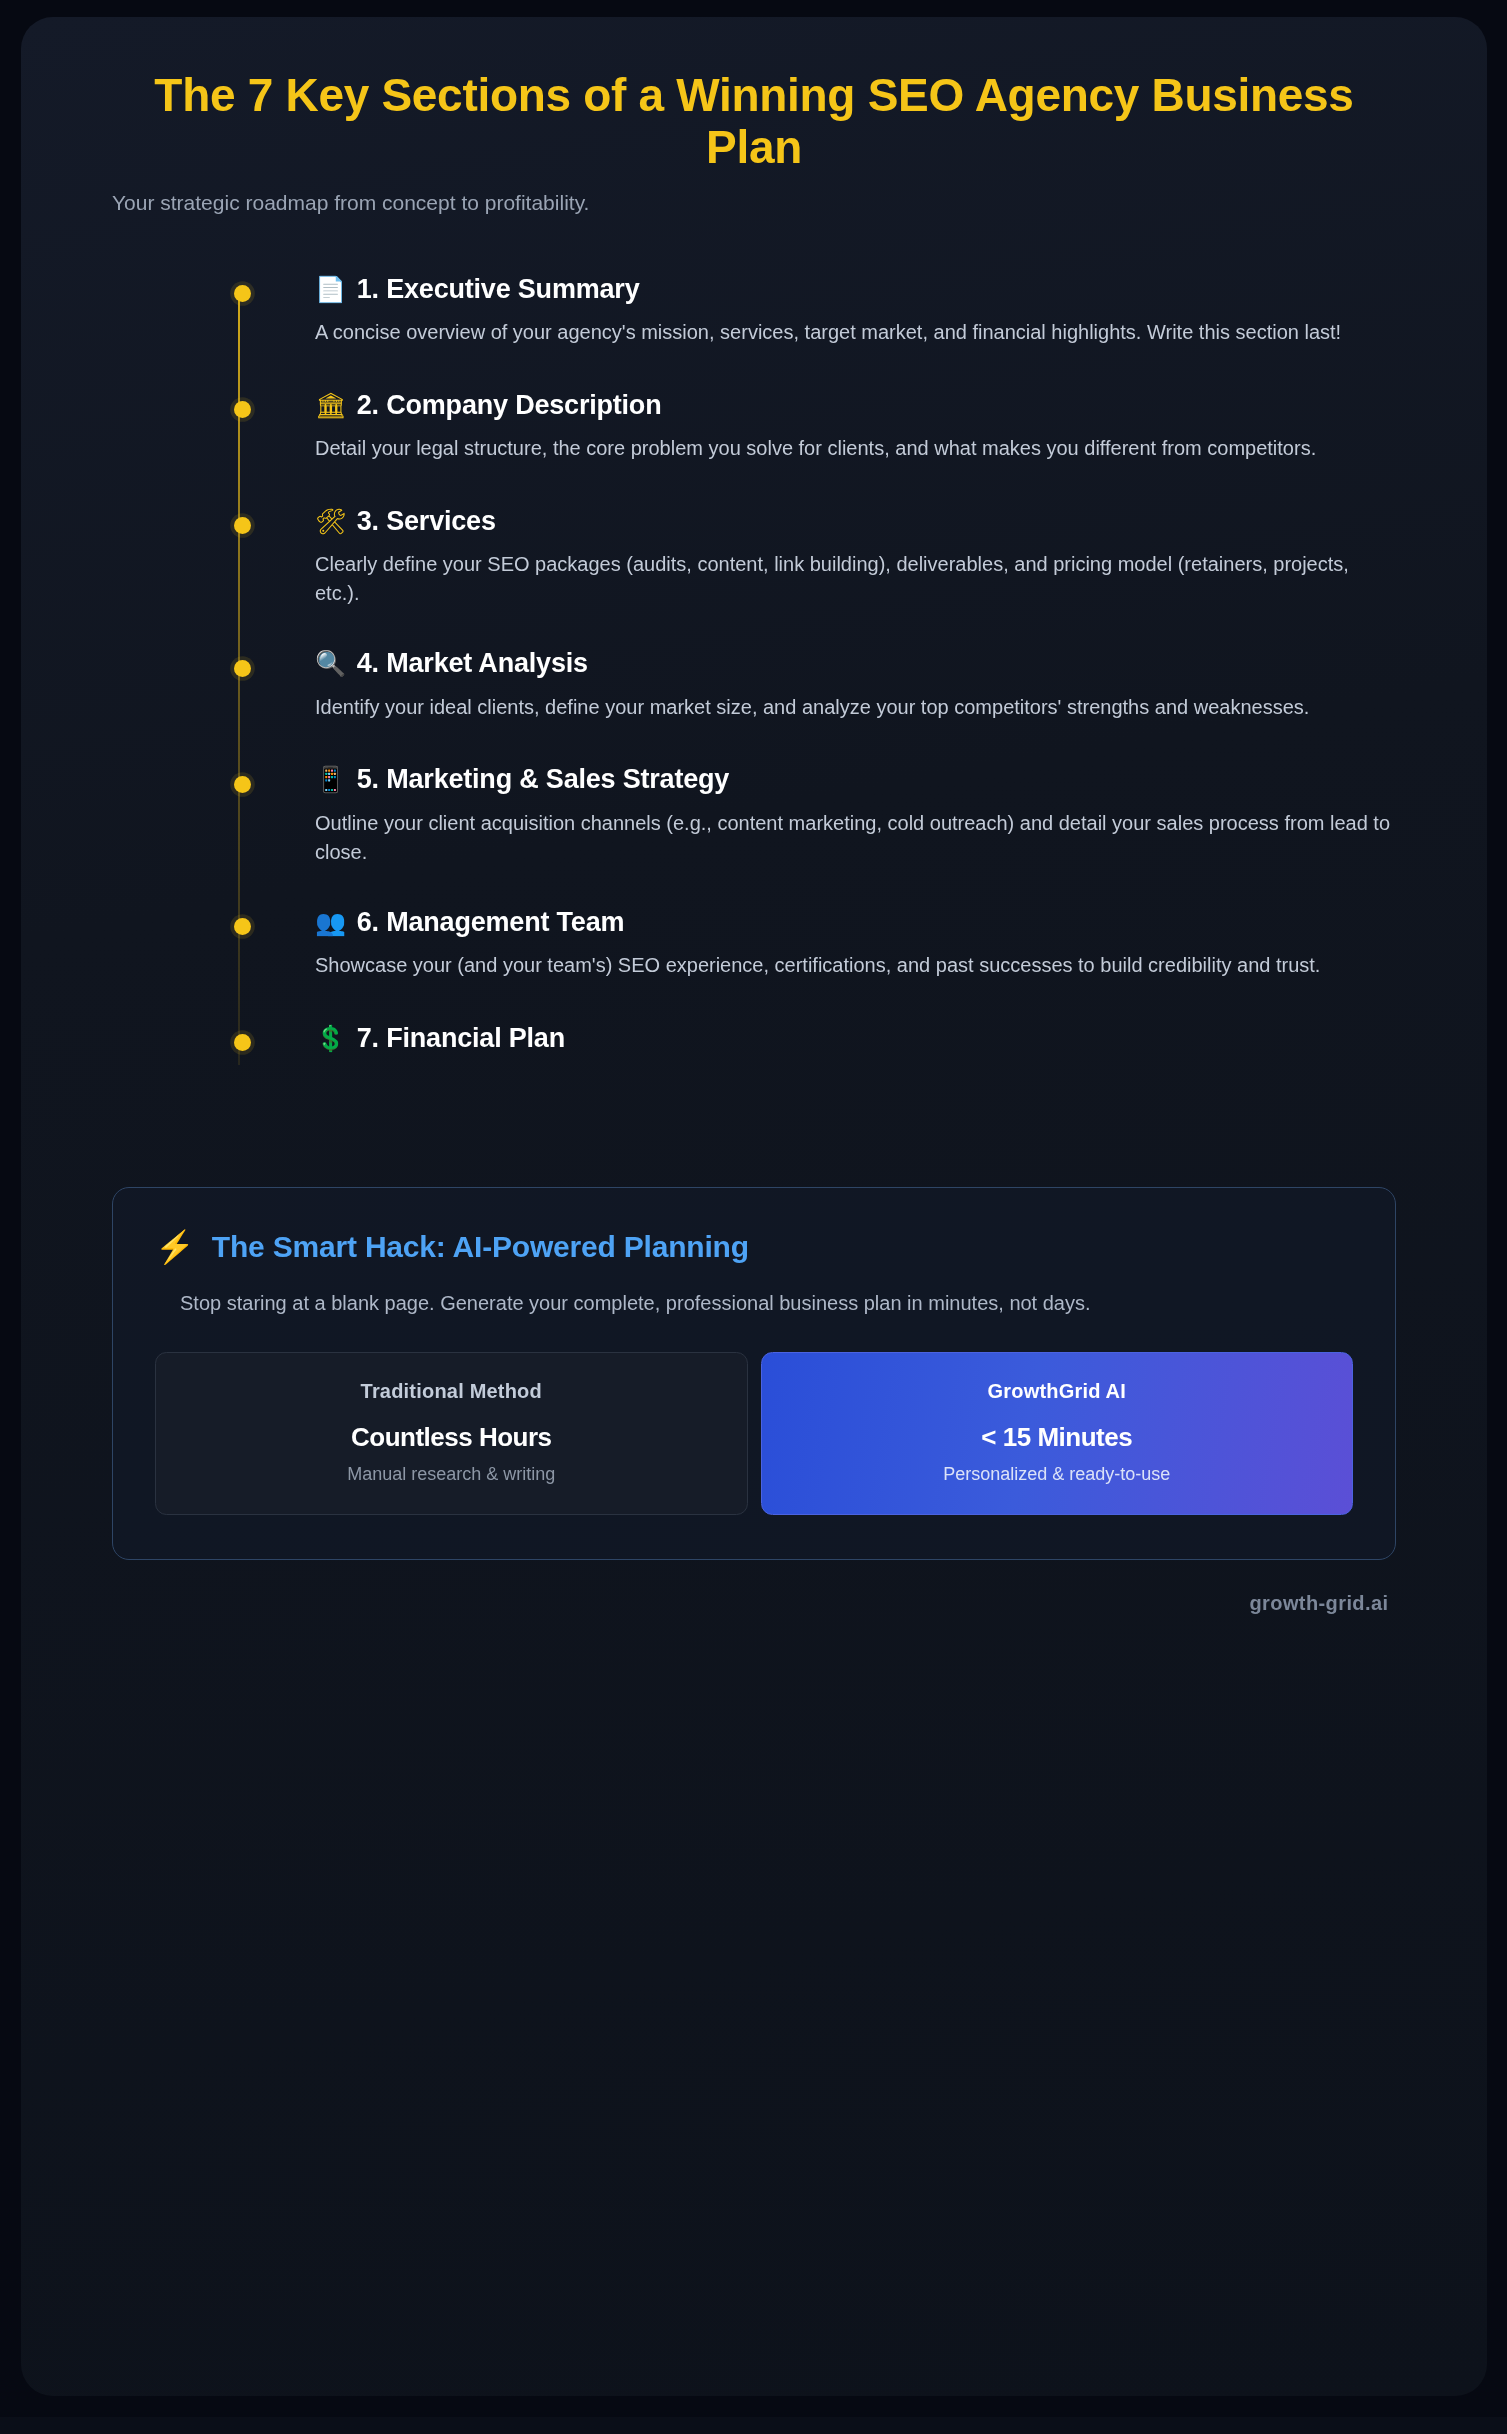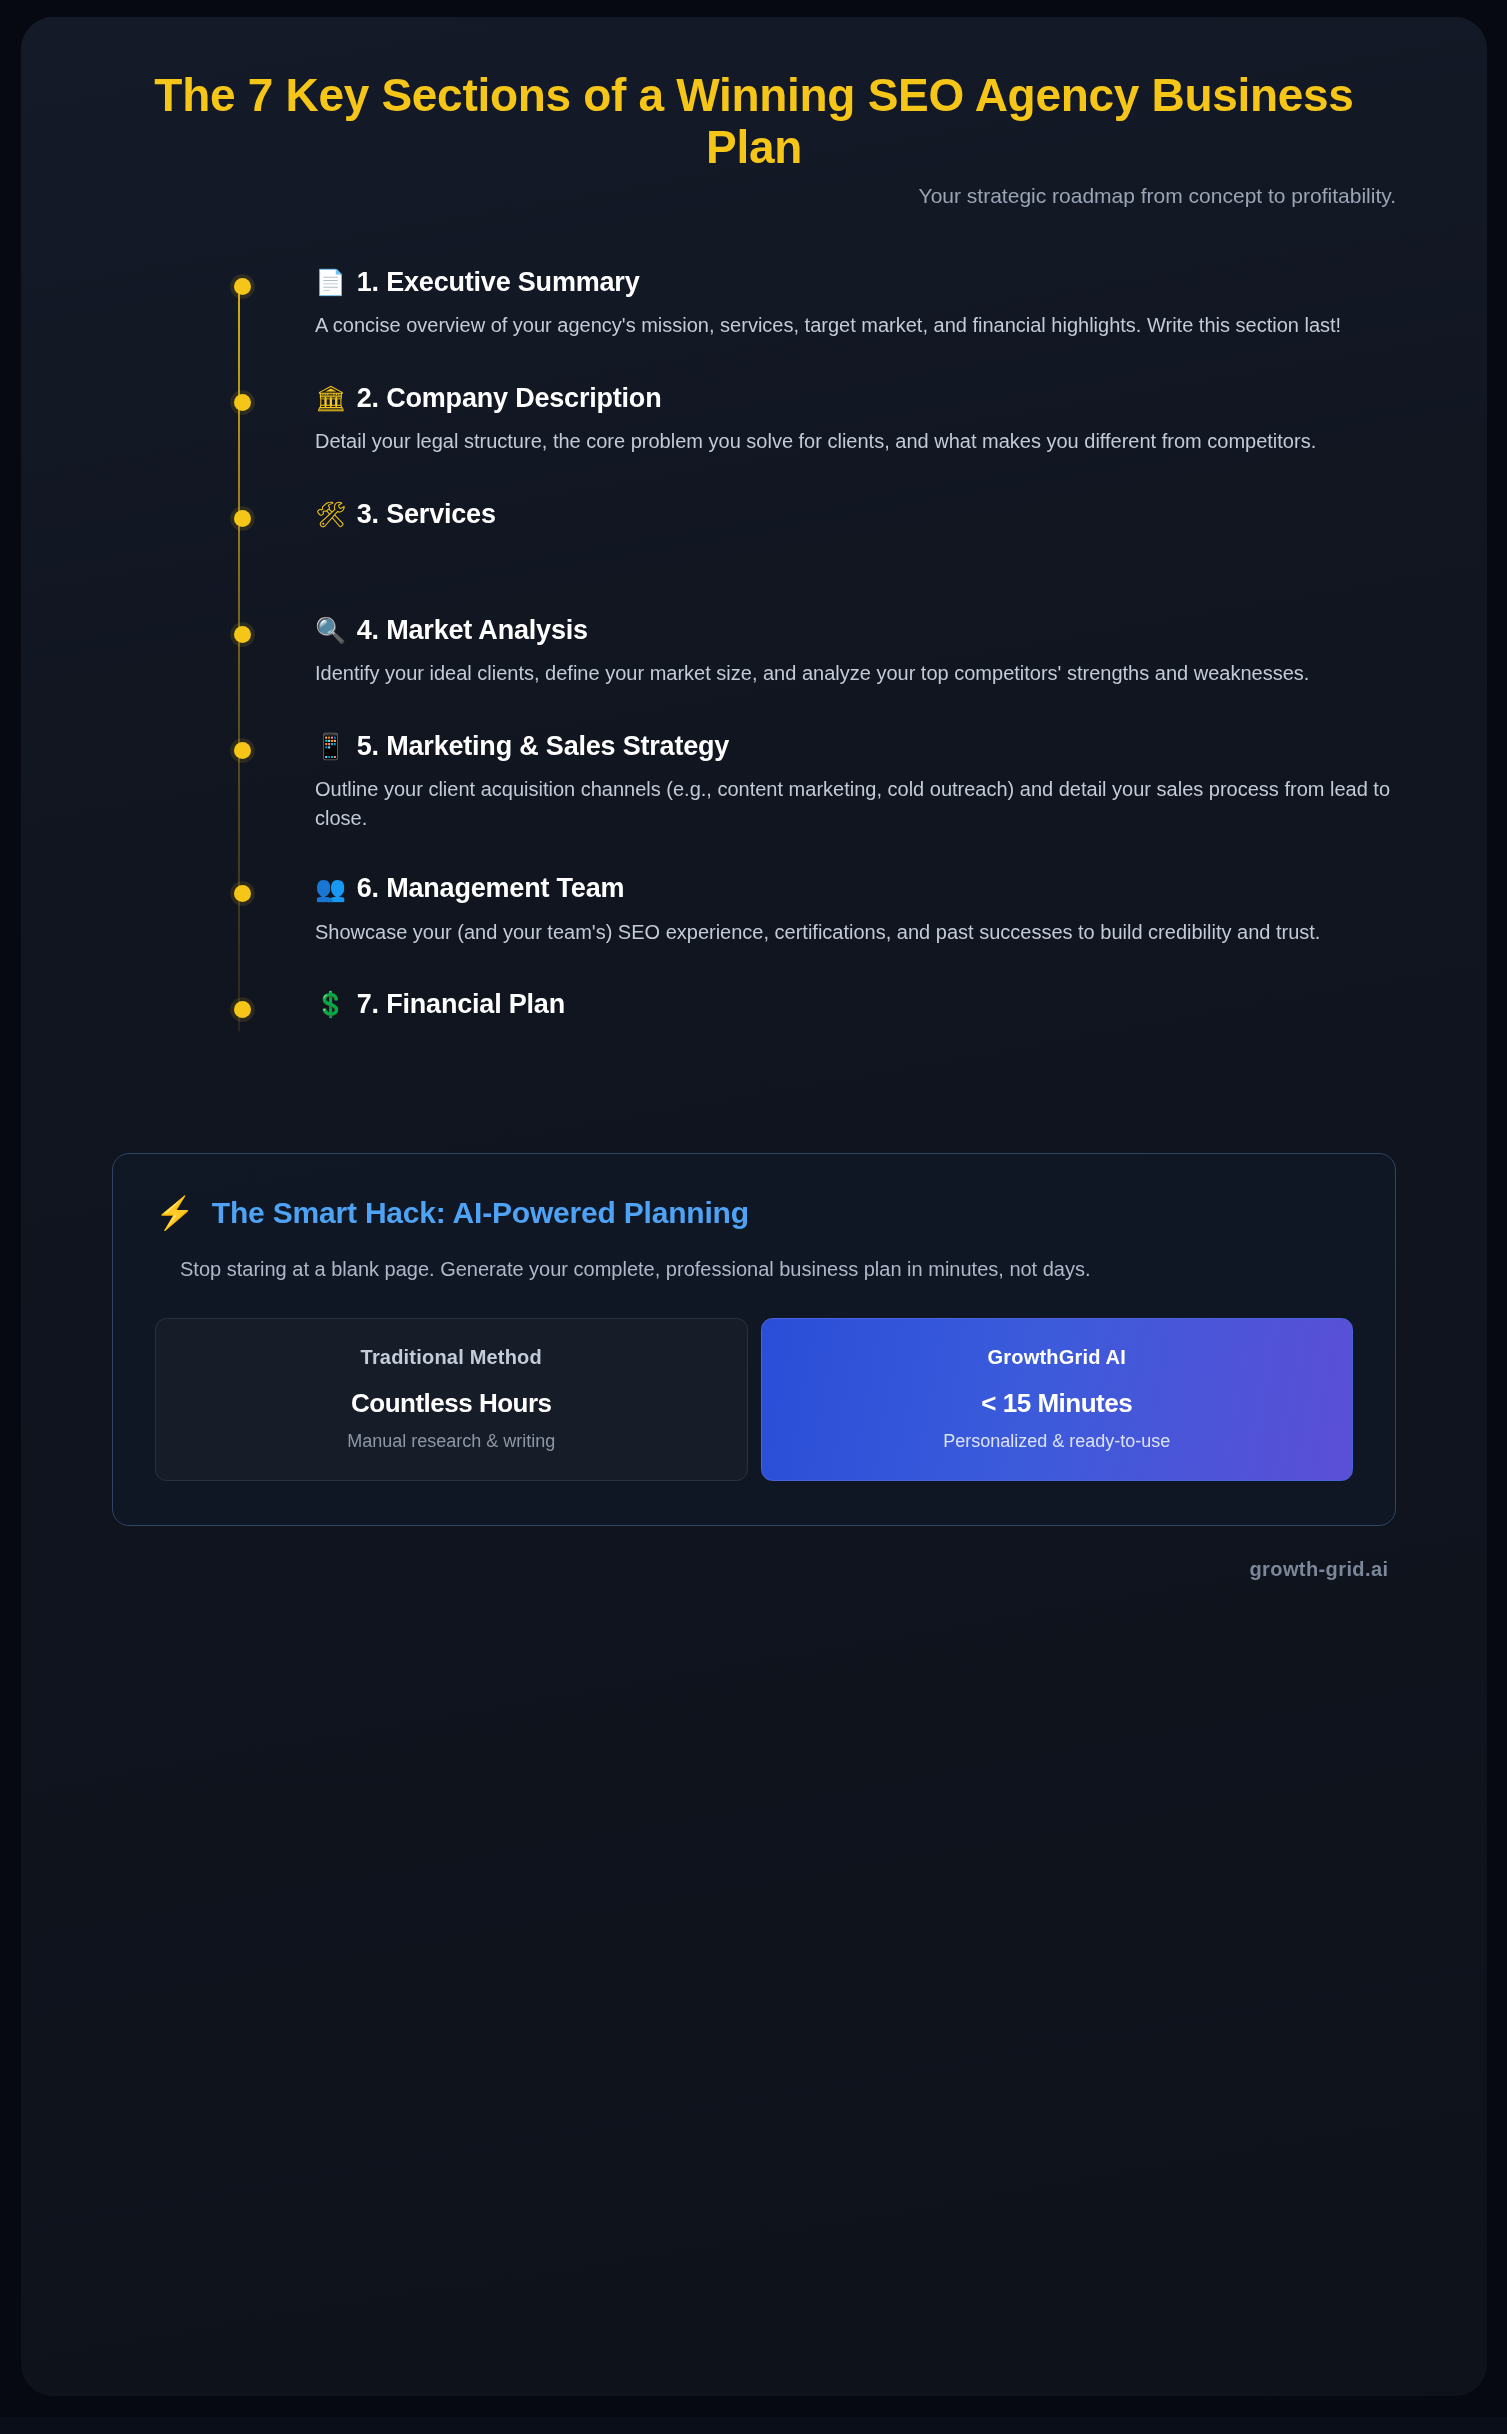--- a/index.html
+++ b/index.html
@@ -31,22 +31,22 @@
   .title {
     color: #f5c518;
     font-size: 46px;
     font-weight: bold;
     line-height: 1.12;
     text-align: center;
     letter-spacing: -0.3px;
     padding: 0 28.5px;
   }
   .subtitle {
-    margin-top: 11px;
-    text-align: right;
+    margin-top: 18px;
+    text-align: left;
     color: #9aa4b4;
     font-size: 21px;
     font-weight: 400;
   }
   
   .timeline {
     position: relative;
     margin-top: 59px;
     padding-left: 46px;
   }
@@ -213,20 +213,21 @@
           </div>
           <div class="item-desc">Detail your legal structure, the core problem you solve for clients, and what makes you different from competitors.</div>
         </div>
 
         <div class="item">
           <span class="dot"></span>
           <div class="item-head">
             <span class="item-icon">🛠</span>
             <span class="item-title">3. Services</span>
           </div>
+          <div class="item-desc">Clearly define your SEO packages (audits, content, link building), deliverables, and pricing model (retainers, projects, etc.).</div>
         </div>
 
         <div class="item">
           <span class="dot"></span>
           <div class="item-head">
             <span class="item-icon">🔍</span>
             <span class="item-title">4. Market Analysis</span>
           </div>
           <div class="item-desc">Identify your ideal clients, define your market size, and analyze your top competitors' strengths and weaknesses.</div>
         </div>

